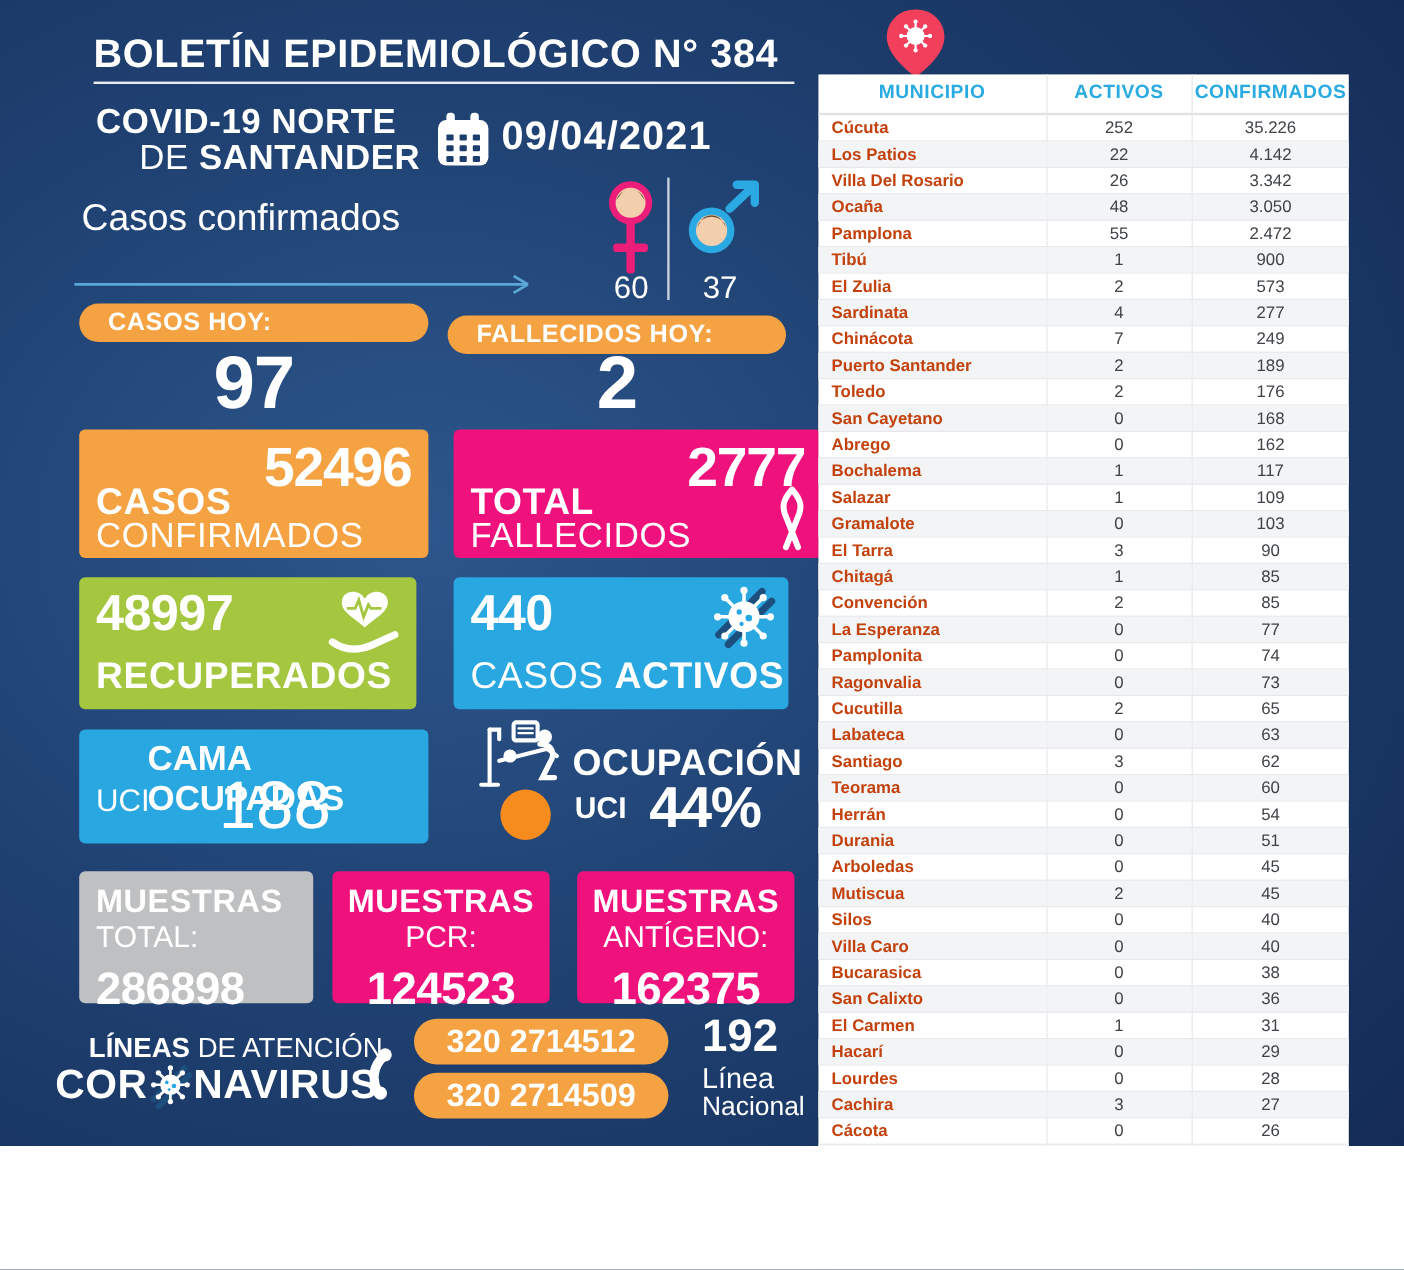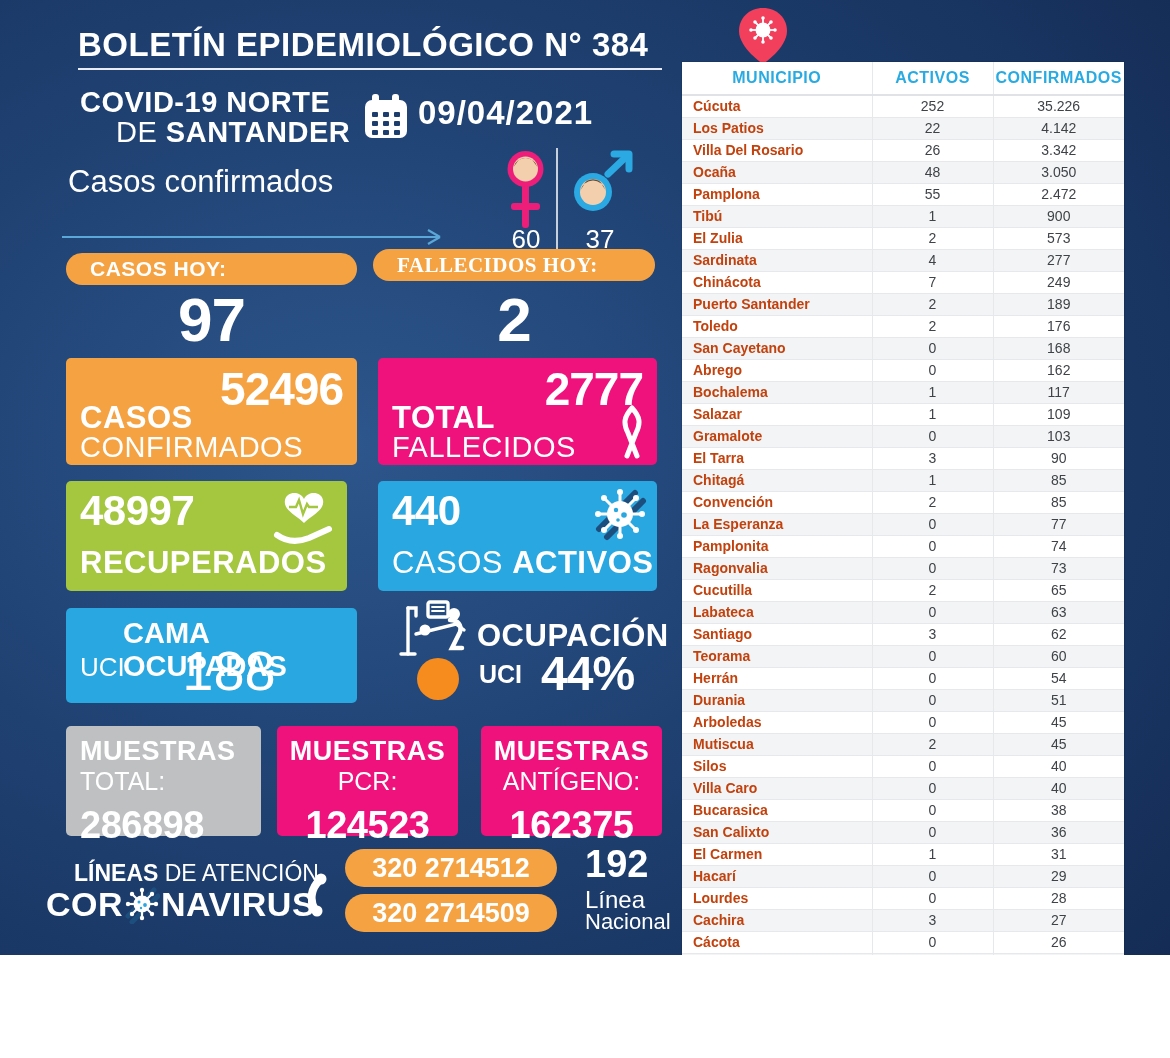--- a/index.html
+++ b/index.html
@@ -23,21 +23,21 @@
   .gender-count{font-size:26px; font-weight:400; text-align:center; width:52px;}
   .gender-divider{left:556px; top:148px; width:2px; height:102px; background:rgba(255,255,255,.75);}
   .pill{height:32px; border-radius:16px; background:#F5A243; line-height:32px; font-size:21px; font-weight:700; letter-spacing:.5px;}
   .pill-label{padding-left:24px;}
   .big-num{font-size:62px; font-weight:700; text-align:center; letter-spacing:-1px;}
   .card{border-radius:5px;}
   .card .val{position:absolute; right:14px; top:4px; font-size:46px; font-weight:700; letter-spacing:-1px;}
   .card .l1{position:absolute; left:14px; top:42px; font-size:31px; font-weight:700; letter-spacing:.5px;}
   .card .l2{position:absolute; left:14px; top:73px; font-size:29px; font-weight:400; letter-spacing:.5px;}
   .orange{background:#F5A243;}
-  .pink{background:#F0127C;}
+  .pink{background:#F0127C;padding-left:28px;}
   .green{background:#A5C63F;}
   .lblue{background:#29A7E0;}
   .gray{background:#BEC0C2;}
   .stat2 .val2{position:absolute; left:14px; top:6px; font-size:42px; font-weight:700; letter-spacing:-.5px;}
   .stat2 .lab{position:absolute; left:14px; top:64px; font-size:31px; letter-spacing:.5px;}
   .muestras{padding:10px 0 0 14px; line-height:1.15;}
   .muestras .m1{font-size:27px; font-weight:700; letter-spacing:.5px;}
   .muestras .m2{font-size:25px; font-weight:400;}
   .muestras .m3{font-size:38px; font-weight:700; letter-spacing:-.5px; margin-top:8px;}
   .muestras.center{padding-left:0; text-align:center;}
@@ -103,21 +103,21 @@
     <path d="M42 26 L62 7" stroke="#2AA9E2" stroke-width="7" stroke-linecap="round"></path>
     <path d="M48 6 h15 v15" stroke="#2AA9E2" stroke-width="7" fill="none" stroke-linecap="round" stroke-linejoin="round"></path>
     <circle cx="27" cy="44" r="19" fill="#2AA9E2"></circle>
     <circle cx="27" cy="44" r="13" fill="#f3cfae"></circle>
     <path d="M14.5 42 a13 13 0 0 1 25 0 l-3 -4.5 a10 9 0 0 0 -19 0 z" fill="#6b4a2f"></path>
   </svg>
   <div class="abs gender-count" style="left:574px; top:224px;">37</div>
   <div class="abs gender-divider"></div>
 
   <div class="abs pill pill-label" style="left:66px; top:253px; width:267px;">CASOS HOY:</div>
-  <div class="abs pill pill-label" style="left:373px; top:249px; width:258px;font-family:Liberation Serif, serif;">FALLECIDOS HOY:</div>
+  <div class="abs pill pill-label" style="left:373px; top:263px; width:258px;">FALLECIDOS HOY:</div>
   <div class="abs big-num" style="left:66px; top:284px; width:291px;">97</div>
   <div class="abs big-num" style="left:373px; top:284px; width:282px;">2</div>
 
   <div class="abs card orange" style="left:66px; top:358px; width:291px; height:107px;">
     <span class="val">52496</span>
     <span class="l1">CASOS</span>
     <span class="l2">CONFIRMADOS</span>
   </div>
 
   <div class="abs card pink" style="left:378px; top:358px; width:279px; height:107px;">

